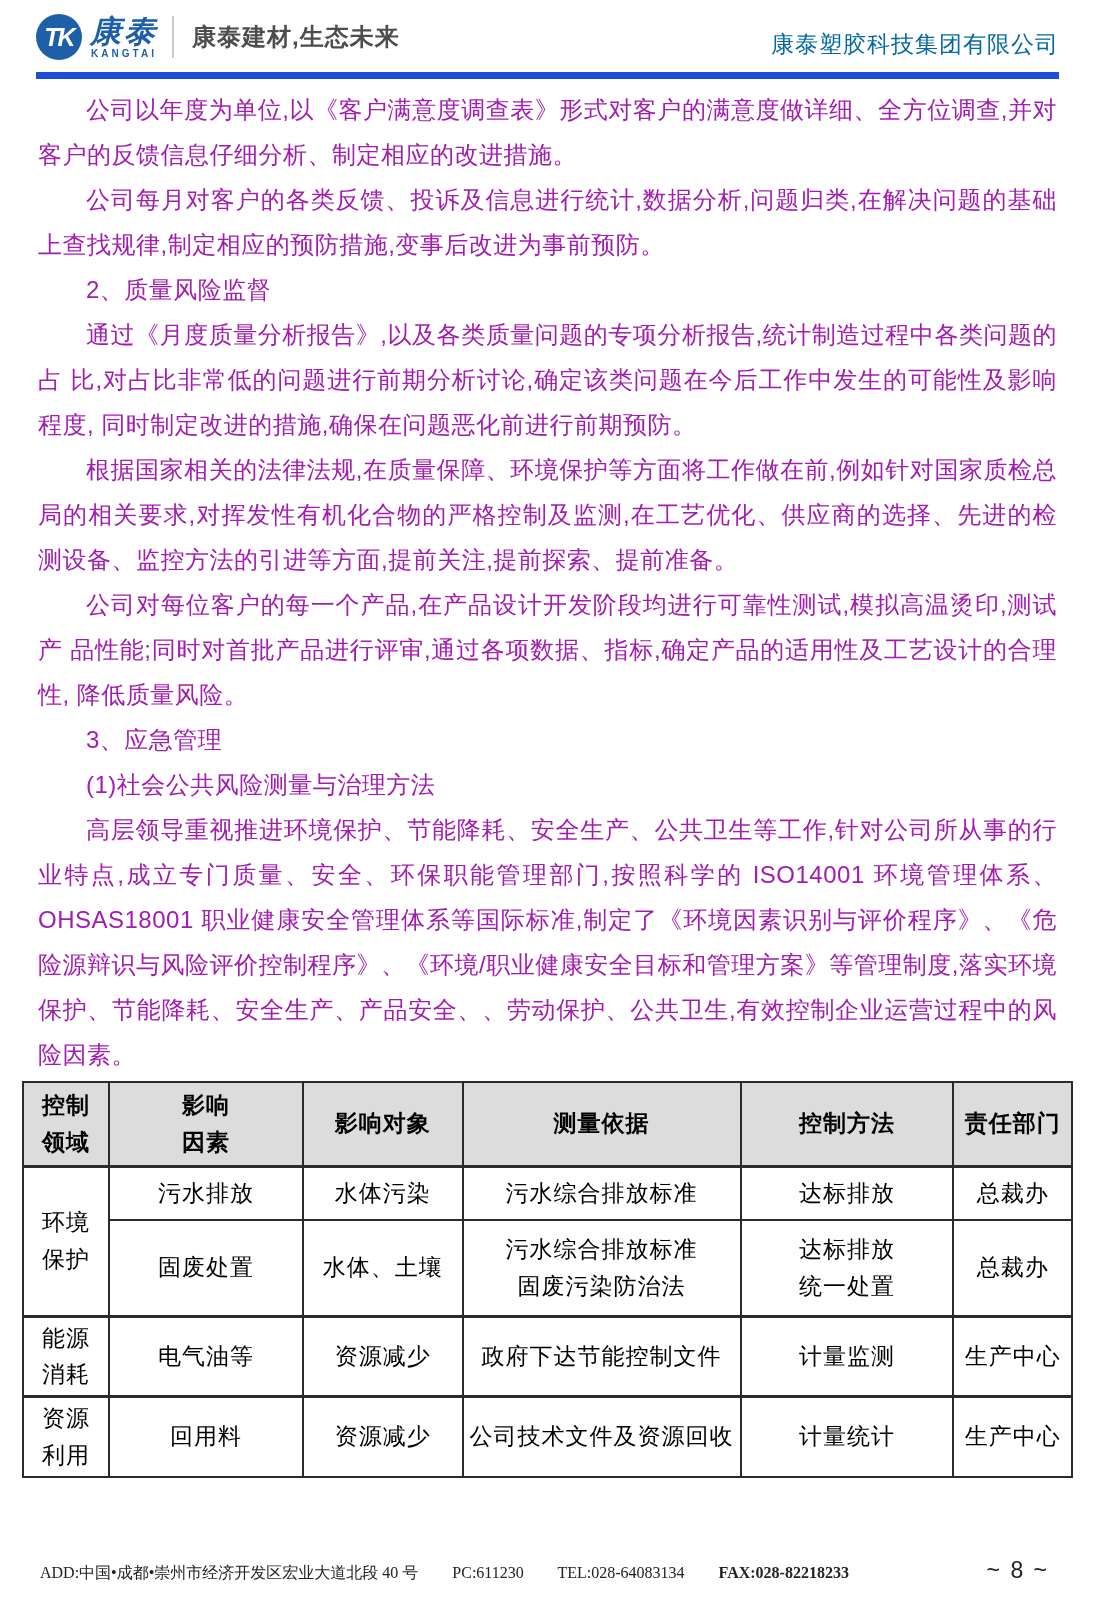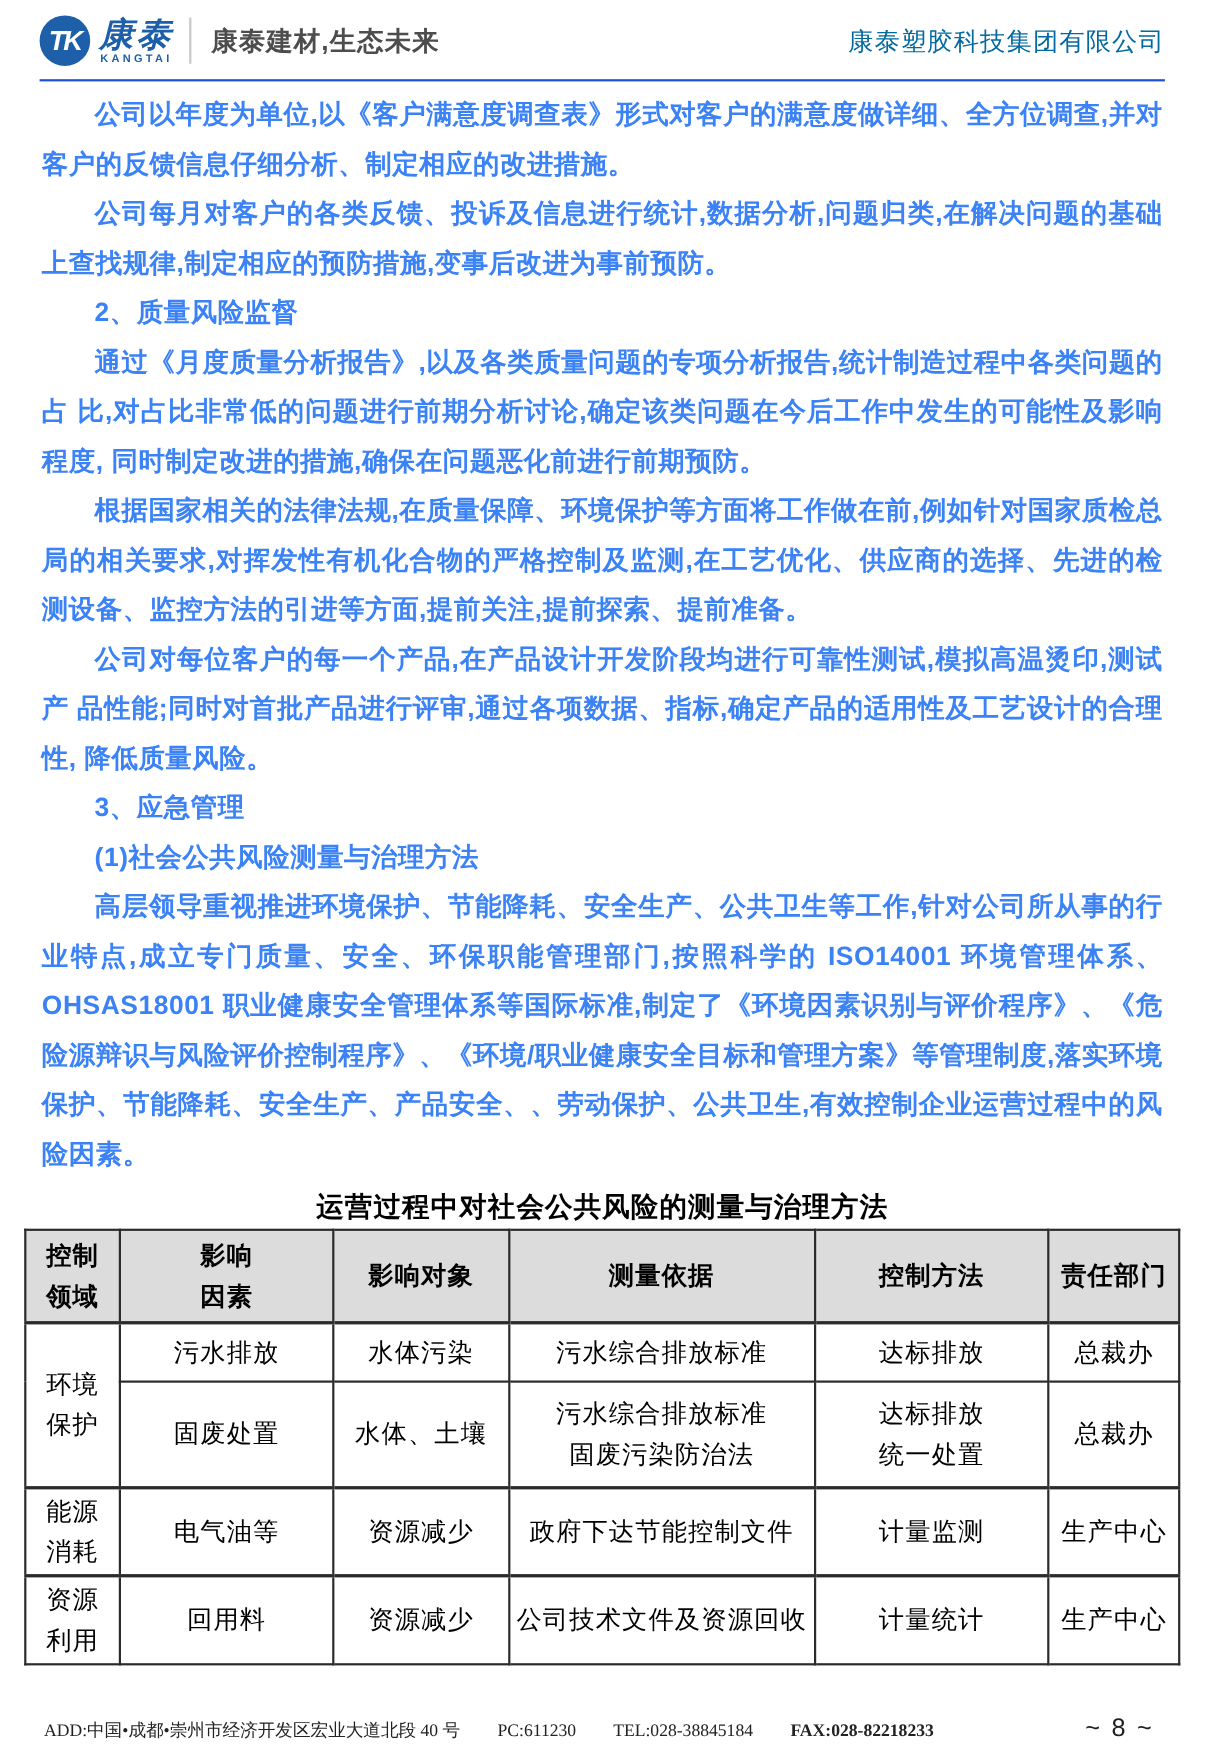--- a/index.html
+++ b/index.html
@@ -3,40 +3,40 @@
 <meta charset="utf-8">
 <style>
   html,body { margin:0; padding:0; background:#ffffff; }
   .page {
     position:relative; width:1095px; height:1600px; background:#ffffff;
     overflow:hidden; font-family:"Liberation Sans", sans-serif;
   }
   
   .doc-header {
     margin:0 36px; padding:14px 0 12px;
-    border-bottom:2px solid #1d4ed8;
-    display:flex; justify-content:space-between; align-items:center;
+    border-bottom:7px solid #1d4ed8;
+    display:flex; justify-content:space-between; align-items:flex-end;
   }
   .brand { display:flex; align-items:center; }
   .logo-circle {
     width:46px; height:46px; border-radius:50%; background:#1d5fa8;
     display:flex; align-items:center; justify-content:center;
     color:#fff; font-size:25px; font-weight:bold; font-style:italic; letter-spacing:-2px;
     flex:0 0 auto;
   }
   .logo-text { margin-left:8px; text-align:center; }
   .logo-cn { color:#1d5fa8; font-size:31px; font-weight:bold; letter-spacing:3px; line-height:1;font-style:italic; }
   .logo-en { color:#1d5fa8; font-size:10px; font-weight:bold; letter-spacing:3px; line-height:1; margin-top:2px; }
   .v-divider { width:2px; height:42px; background:#c9c9c9; margin:0 18px 0 14px; }
   .tagline { font-size:24px; font-weight:bold; color:#4d4d4d; letter-spacing:1px; }
   .company { font-size:23px; color:#0369a1; letter-spacing:1px; }
   
   .content {
-    margin:8px 38px 0; font-size:24px; line-height:45px; color:#3b82f6;
-    text-align:justify; letter-spacing:0.5px;font-weight:bold;
+    margin:8px 38px 0; font-size:24px; line-height:45px; color:#a21caf;
+    text-align:justify; letter-spacing:0.5px;
   }
   .content p { margin:0; text-indent:2em; }
   
   .table-title { text-align:center; font-weight:bold; font-size:25px; color:#000; margin-top:8px; letter-spacing:1px; }
   table.risk {
     width:1051px; margin:4px auto 17px; border-collapse:collapse; table-layout:fixed;
     font-size:23px; color:#000;
   }
   table.risk th, table.risk td {
     border:2px solid #2b2b2b; text-align:center; vertical-align:middle;
@@ -86,21 +86,20 @@
     <p>2、质量风险监督</p>
     <p>通过《月度质量分析报告》,以及各类质量问题的专项分析报告,统计制造过程中各类问题的占 比,对占比非常低的问题进行前期分析讨论,确定该类问题在今后工作中发生的可能性及影响程度, 同时制定改进的措施,确保在问题恶化前进行前期预防。</p>
     <p>根据国家相关的法律法规,在质量保障、环境保护等方面将工作做在前,例如针对国家质检总局的相关要求,对挥发性有机化合物的严格控制及监测,在工艺优化、供应商的选择、先进的检 测设备、监控方法的引进等方面,提前关注,提前探索、提前准备。</p>
     <p>公司对每位客户的每一个产品,在产品设计开发阶段均进行可靠性测试,模拟高温烫印,测试产 品性能;同时对首批产品进行评审,通过各项数据、指标,确定产品的适用性及工艺设计的合理性, 降低质量风险。</p>
     <p>3、应急管理</p>
     <p>(1)社会公共风险测量与治理方法</p>
     <p>高层领导重视推进环境保护、节能降耗、安全生产、公共卫生等工作,针对公司所从事的行业特点,成立专门质量、安全、环保职能管理部门,按照科学的 ISO14001 环境管理体系、OHSAS18001 职业健康安全管理体系等国际标准,制定了《环境因素识别与评价程序》、《危险源辩识与风险评价控制程序》、《环境/职业健康安全目标和管理方案》等管理制度,落实环境保护、节能降耗、安全生产、产品安全、、劳动保护、公共卫生,有效控制企业运营过程中的风险因素。</p>
   </main>
 
   <section class="table-block">
-    <div class="table-title">运营过程中对社会公共风险的测量与治理方法</div>
     <table class="risk">
       <colgroup>
         <col style="width:8.2%">
           <col style="width:18.5%">
           <col style="width:15.2%">
         <col style="width:26.5%">
           <col style="width:20.3%">
           <col style="width:11.3%">
       </colgroup>
       <thead>
@@ -153,19 +152,19 @@
           <td>生产中心</td>
         </tr>
       </tbody>
     </table>
   </section>
 
   <footer class="doc-footer">
     <div class="footer-left">
       <span>ADD:中国•成都•崇州市经济开发区宏业大道北段 40 号</span>
       <span>PC:611230</span>
-      <span>TEL:028-38845184</span>
+      <span>TEL:028-64083134</span>
       <span>FAX:028-82218233</span>
     </div>
     <div class="page-number">~ 8 ~</div>
   </footer>
 
 </div>
 
 </body></html>

